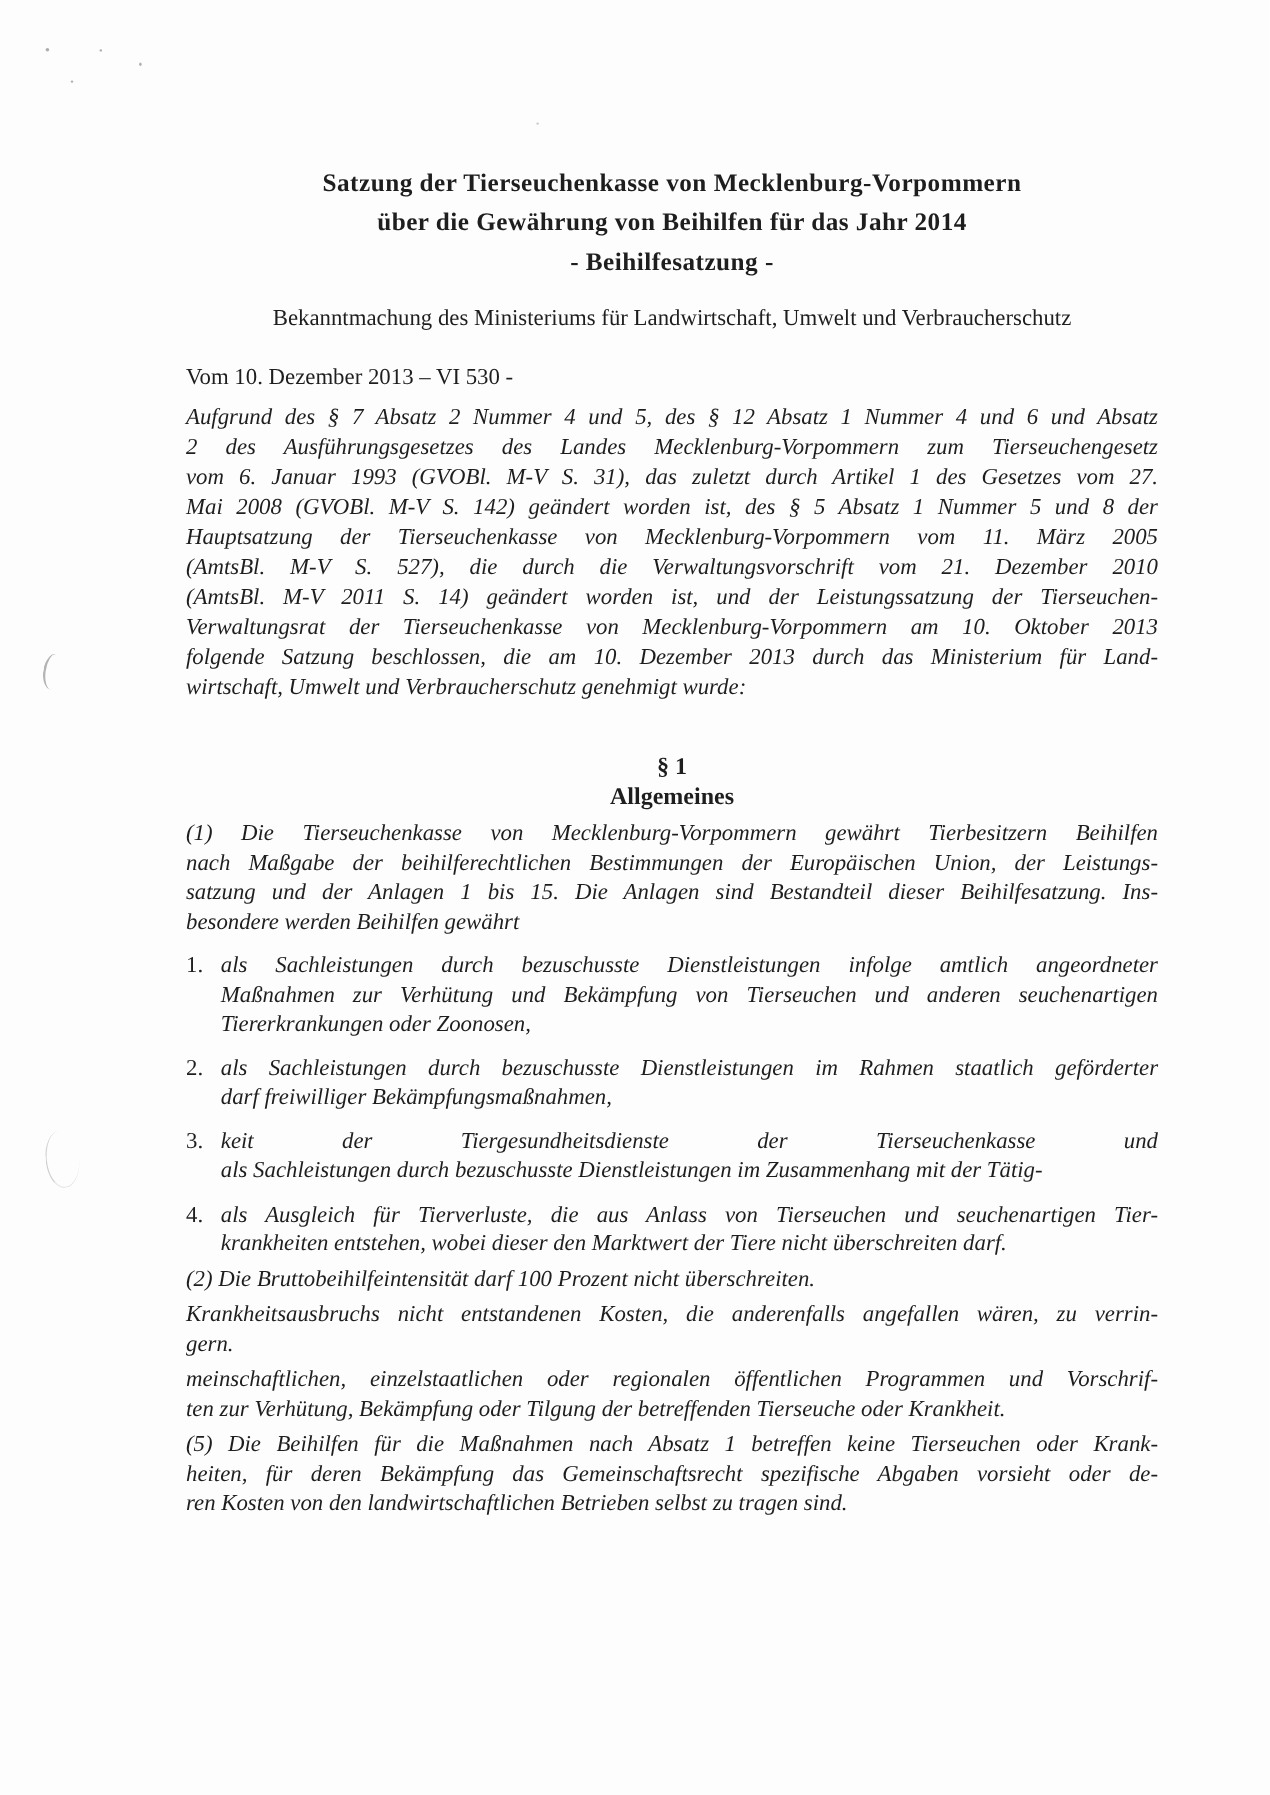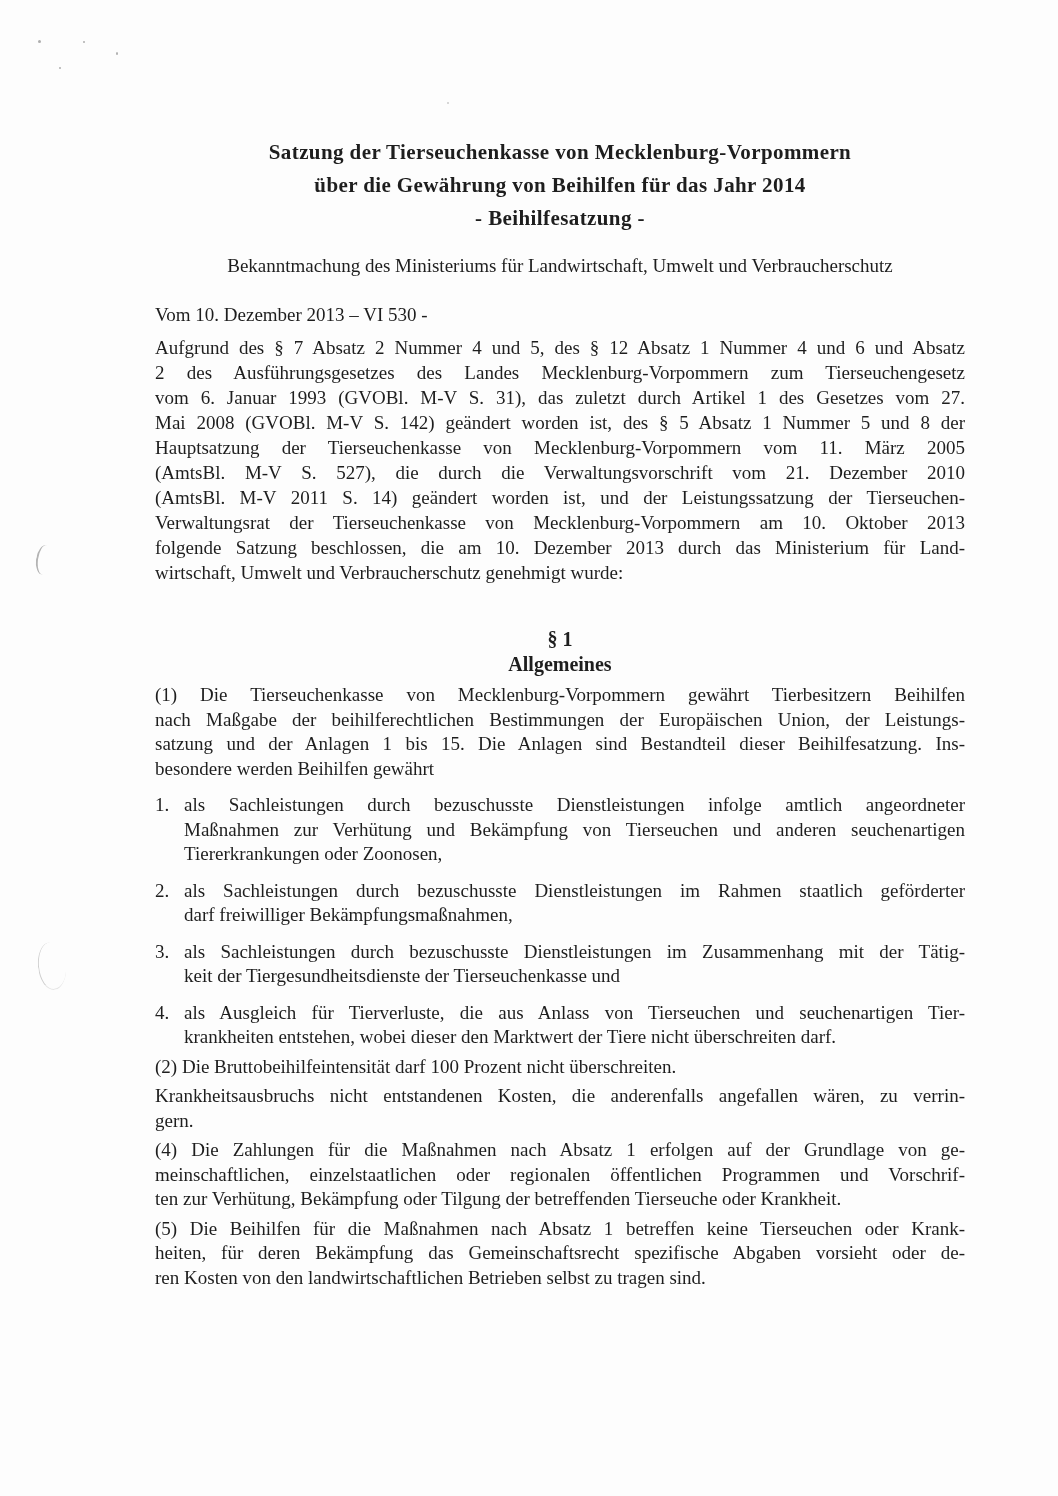--- a/index.html
+++ b/index.html
@@ -33,21 +33,21 @@
     font-size: 19px;
     line-height: 25px;
   }
   .vom {
     margin-top: 24px;
     font-size: 19px;
     line-height: 25px;
   }
   .body-text { font-size: 19px; line-height: 24.5px; }
   .preamble { margin-top: 8px; line-height: 25px; }
-  .jpara .tline { text-align: justify; text-align-last: justify; }
+  .jpara .tline { text-align: justify; text-align-last: justify; font-style: italic; }
   .jpara .tline:last-child { text-align-last: left; }
   .section-head {
     margin-top: 42px;
     text-align: center;
     font-weight: 700;
     font-size: 20px;
     line-height: 25px;
   }
   .para1 { margin-top: 6px; }
   .list-item { position: relative; padding-left: 29px; margin-top: 12px; }
@@ -135,22 +135,22 @@
       <span class="list-num">2.</span>
       <div class="jpara">
           <div class="tline">als Sachleistungen durch bezuschusste Dienstleistungen im Rahmen staatlich geförderter</div>
           <div class="tline">darf freiwilliger Bekämpfungsmaßnahmen,</div>
         </div>
     </div>
 
     <div class="body-text list-item">
       <span class="list-num">3.</span>
       <div class="jpara">
+          <div class="tline">keit der Tiergesundheitsdienste der Tierseuchenkasse und</div>
           <div class="tline">als Sachleistungen durch bezuschusste Dienstleistungen im Zusammenhang mit der Tätig-</div>
-          <div class="tline">keit der Tiergesundheitsdienste der Tierseuchenkasse und</div>
         </div>
     </div>
 
     <div class="body-text list-item">
       <span class="list-num">4.</span>
       <div class="jpara">
           <div class="tline">als Ausgleich für Tierverluste, die aus Anlass von Tierseuchen und seuchenartigen Tier-</div>
           <div class="tline">krankheiten entstehen, wobei dieser den Marktwert der Tiere nicht überschreiten darf.</div>
         </div>
     </div>
@@ -158,21 +158,20 @@
     <div class="body-text para-gap jpara">
         <div class="tline">(2) Die Bruttobeihilfeintensität darf 100 Prozent nicht überschreiten.</div>
       </div>
 
     <div class="body-text para-gap jpara">
         <div class="tline">Krankheitsausbruchs nicht entstandenen Kosten, die anderenfalls angefallen wären, zu verrin-</div>
         <div class="tline">gern.</div>
       </div>
 
     <div class="body-text para-gap jpara">
-        <div class="tline">(4) Die Zahlungen für die Maßnahmen nach Absatz 1 erfolgen auf der Grundlage von ge-</div>
         <div class="tline">meinschaftlichen, einzelstaatlichen oder regionalen öffentlichen Programmen und Vorschrif-</div>
         <div class="tline">ten zur Verhütung, Bekämpfung oder Tilgung der betreffenden Tierseuche oder Krankheit.</div>
       </div>
 
     <div class="body-text para-gap jpara">
         <div class="tline">(5) Die Beihilfen für die Maßnahmen nach Absatz 1 betreffen keine Tierseuchen oder Krank-</div>
         <div class="tline">heiten, für deren Bekämpfung das Gemeinschaftsrecht spezifische Abgaben vorsieht oder de-</div>
         <div class="tline">ren Kosten von den landwirtschaftlichen Betrieben selbst zu tragen sind.</div>
       </div>
 

